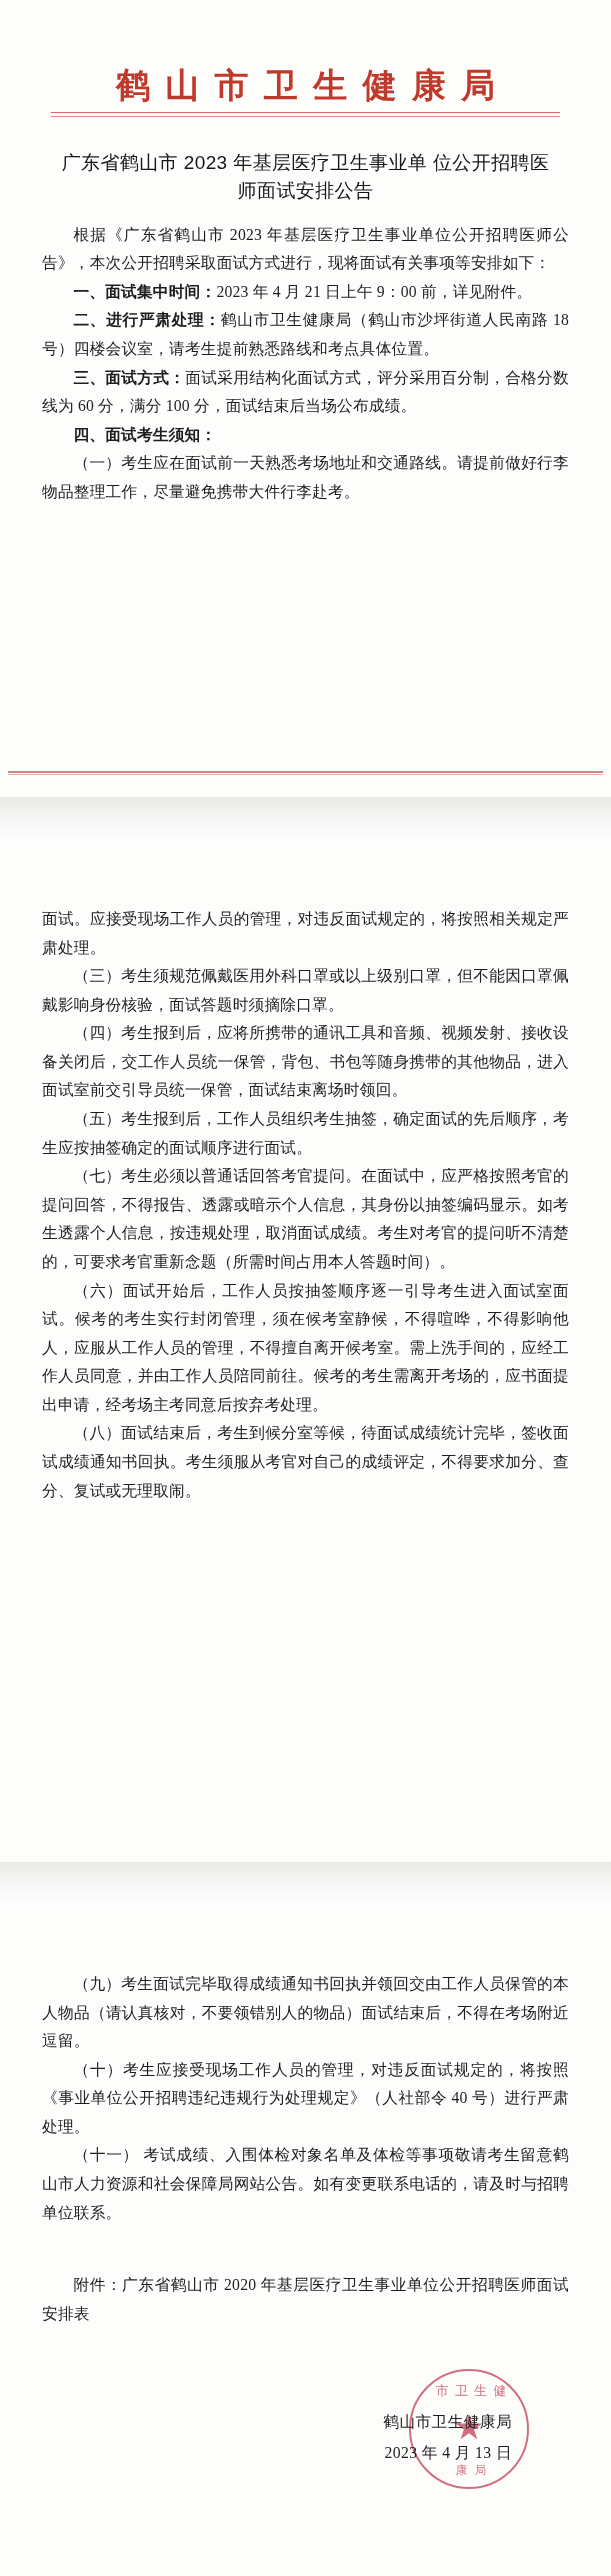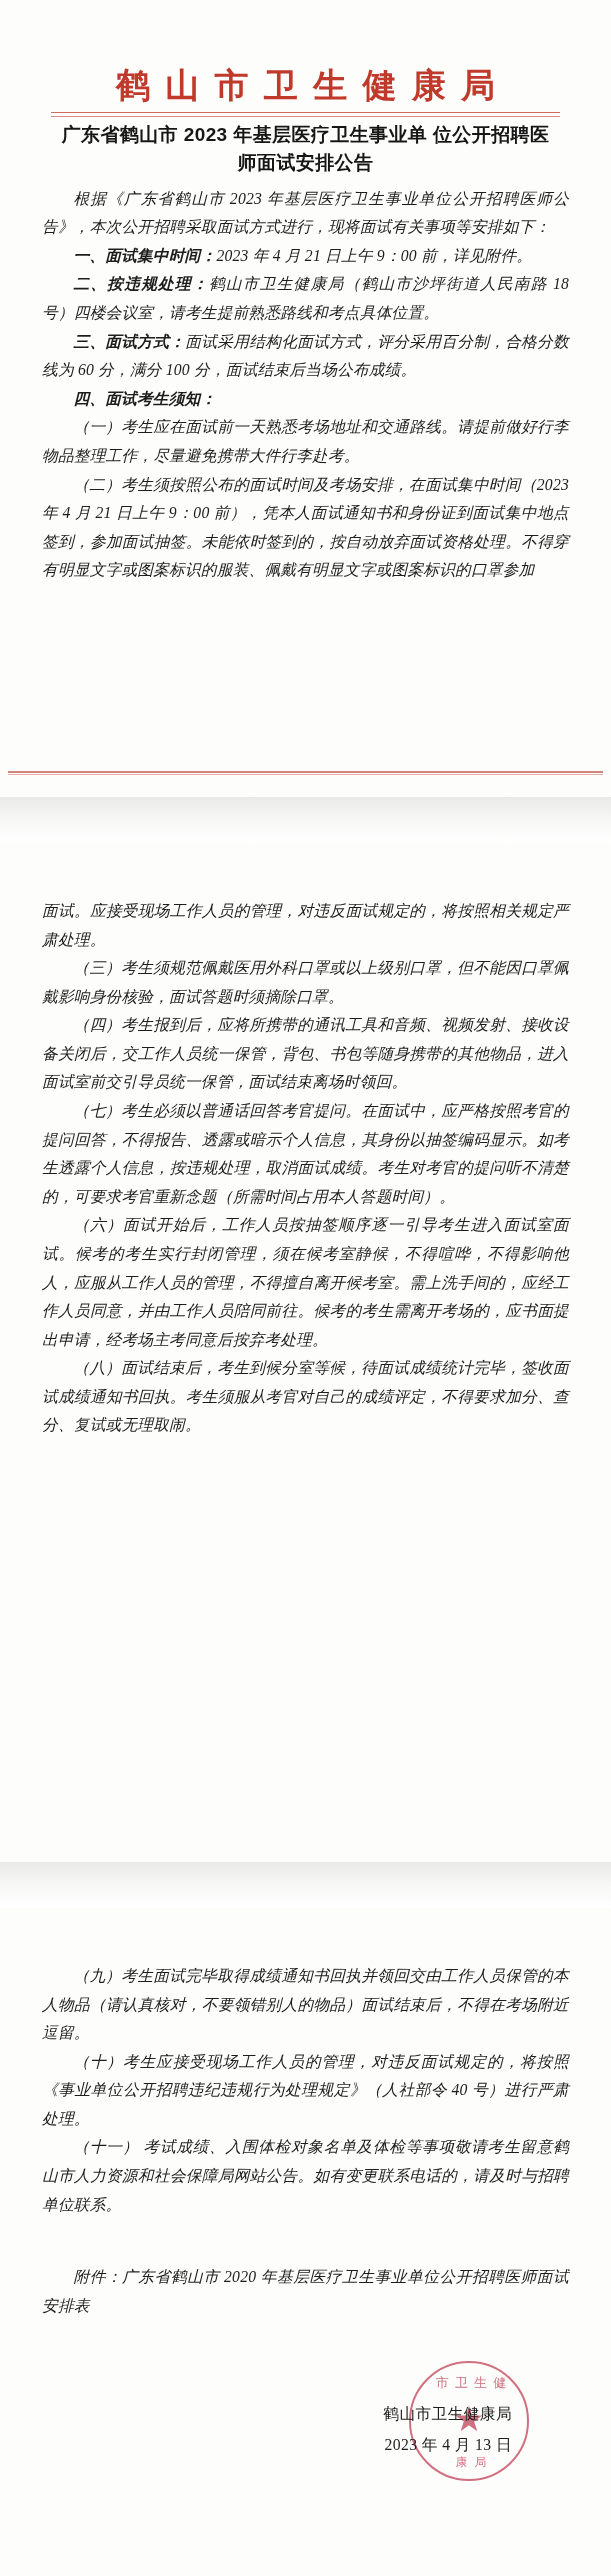--- a/index.html
+++ b/index.html
@@ -68,32 +68,32 @@
     opacity: .75;
   }
   .rule-thin {
     height: 0.8px;
     margin-top: 2.3px;
     background: #d98c88;
   }
 
   
   .doc-title {
-    margin: 4px 17px 0 17px;
+    margin: 32px 17px 0 17px;
     text-align: center;
     font-family: "Liberation Sans", "DejaVu Sans", sans-serif;
-    font-weight: bold;
+    font-weight: normal;
     font-size: 19px;
     line-height: 1.46;
     letter-spacing: 0.4px;
     color: #161616;
   }
 
   
-  .body-block { margin-top: 8px; font-style: italic; }
+  .body-block { margin-top: 16px; }
   p.para {
     margin: 0;
     font-size: 15.7px;
     line-height: 1.82;
     text-align: justify;
     text-justify: inter-ideograph;
     letter-spacing: 0.2px;
     color: #1d1d1d;
   }
   p.indent { text-indent: 2em; }
@@ -184,48 +184,48 @@
 
     <div class="body-block">
 
       <p class="para indent">根据《广东省鹤山市 2023 年基层医疗卫生事业单位公开招聘医师公告》，本次公开招聘采取面试方式进行，现将面试有关事项等安排如下：</p>
 
       <p class="para indent">
         <span class="lead">一、面试集中时间：</span><span>2023 年 4 月 21 日上午 9：00 前，详见附件。</span>
       </p>
 
       <p class="para indent">
-        <span class="lead">二、按违规处理：</span><span>鹤山市卫生健康局（鹤山市沙坪街道人民南路 18 号）四楼会议室，请考生提前熟悉路线和考点具体位置。</span>
+        <span class="lead">二、进行严肃处理：</span><span>鹤山市卫生健康局（鹤山市沙坪街道人民南路 18 号）四楼会议室，请考生提前熟悉路线和考点具体位置。</span>
       </p>
 
       <p class="para indent">
         <span class="lead">三、面试方式：</span><span>面试采用结构化面试方式，评分采用百分制，合格分数线为 60 分，满分 100 分，面试结束后当场公布成绩。</span>
       </p>
 
       <p class="para indent lead">四、面试考生须知：</p>
 
       <p class="para indent">（一）考生应在面试前一天熟悉考场地址和交通路线。请提前做好行李物品整理工作，尽量避免携带大件行李赴考。</p>
 
-      <p class="para indent">（二）考生须按照公布的面试时间及考场安排，在面试集中时间（2023 年 4 月 21 日上午 9：00 前），凭本人面试通知书和身份证到面试集中地点签到，参加面试抽签。未能依时签到的，按自动放弃面试资格处理。不得穿有明显文字或图案标识的服装、佩戴有明显文字或图案标识的口罩参加</p>
 
     </div>
 
     <div class="seam" style="bottom: 21.4px;">
       <div class="s1"></div>
       <div class="s2"></div>
     </div>
   </section>
 
   <section class="page page-2">
     <div class="spacer-lg"></div>
 
     <div class="body-block">
       <p class="para">面试。应接受现场工作人员的管理，对违反面试规定的，将按照相关规定严肃处理。</p>
       <p class="para indent">（三）考生须规范佩戴医用外科口罩或以上级别口罩，但不能因口罩佩戴影响身份核验，面试答题时须摘除口罩。</p>
       <p class="para indent">（四）考生报到后，应将所携带的通讯工具和音频、视频发射、接收设备关闭后，交工作人员统一保管，背包、书包等随身携带的其他物品，进入面试室前交引导员统一保管，面试结束离场时领回。</p>
+      <p class="para indent">（五）考生报到后，工作人员组织考生抽签，确定面试的先后顺序，考生应按抽签确定的面试顺序进行面试。</p>
       <p class="para indent">（七）考生必须以普通话回答考官提问。在面试中，应严格按照考官的提问回答，不得报告、透露或暗示个人信息，其身份以抽签编码显示。如考生透露个人信息，按违规处理，取消面试成绩。考生对考官的提问听不清楚的，可要求考官重新念题（所需时间占用本人答题时间）。</p>
       <p class="para indent">（六）面试开始后，工作人员按抽签顺序逐一引导考生进入面试室面试。候考的考生实行封闭管理，须在候考室静候，不得喧哗，不得影响他人，应服从工作人员的管理，不得擅自离开候考室。需上洗手间的，应经工作人员同意，并由工作人员陪同前往。候考的考生需离开考场的，应书面提出申请，经考场主考同意后按弃考处理。</p>
       <p class="para indent">（八）面试结束后，考生到候分室等候，待面试成绩统计完毕，签收面试成绩通知书回执。考生须服从考官对自己的成绩评定，不得要求加分、查分、复试或无理取闹。</p>
     </div>
   </section>
 
   <section class="page page-3">
     <div class="spacer-lg"></div>
 
     <div class="body-block">

